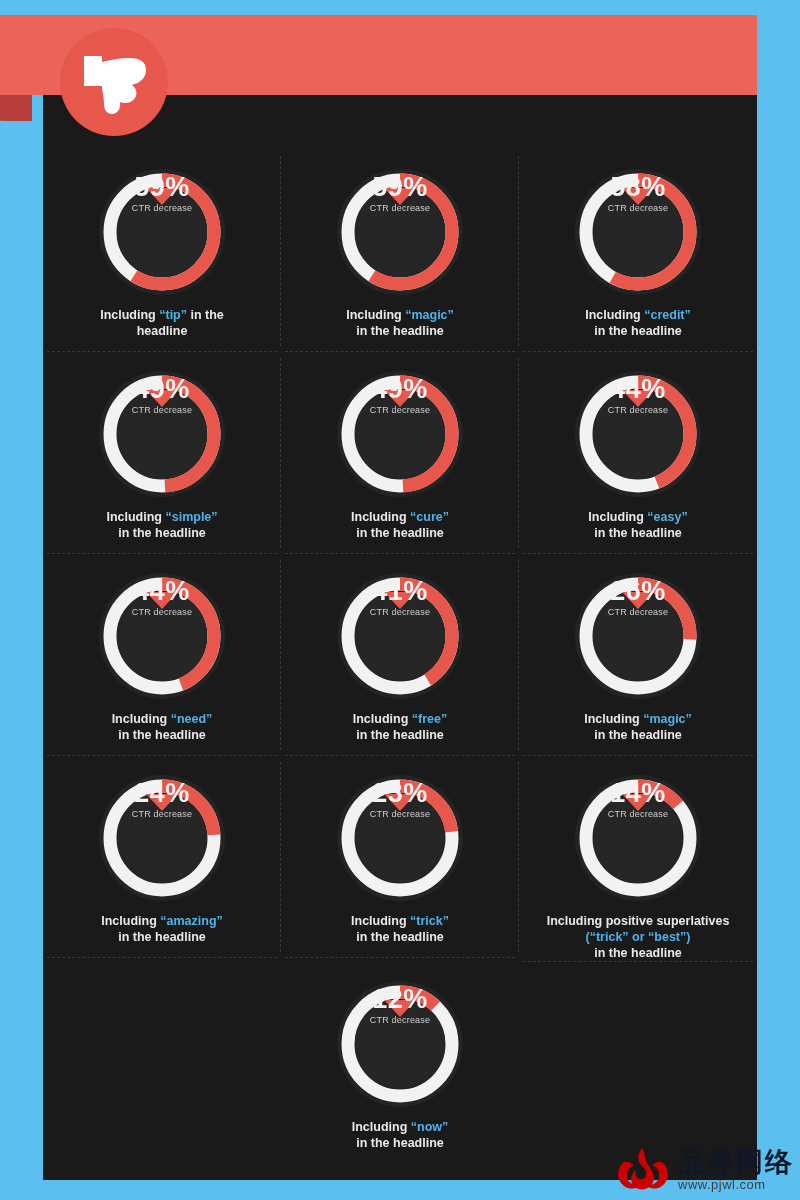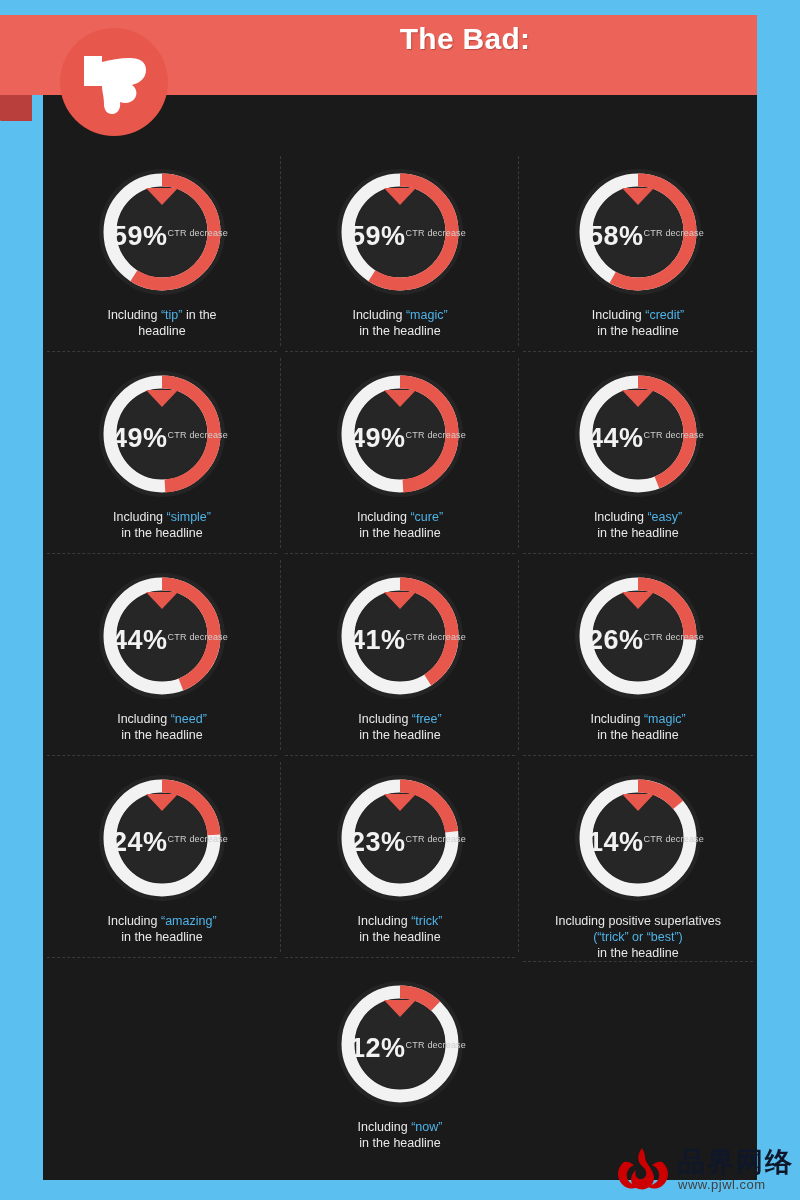--- a/index.html
+++ b/index.html
@@ -106,22 +106,22 @@
   
   .donut-wrap {
     position:relative;
     width:132px; height:132px;
     margin-top:16px;
   }
   .donut-wrap svg { display:block; }
   .donut-center {
     position:absolute;
     left:0; top:0; width:132px; height:132px;
-    display:flex; flex-direction:row;
-    align-items:center; justify-content:flex-end;
+    display:flex; flex-direction:column;
+    align-items:center; justify-content:flex-start;
     pointer-events:none;
   }
   .pct {
     font-size:27px; font-weight:bold;
     color:#f2f2f2;
     line-height:27px;
     letter-spacing:.5px;
     margin-top:8px;
   }
   .ctr {
@@ -139,21 +139,21 @@
     border-right:16px solid transparent;
     border-top:17px solid #E8574C;
   }
 
   
   .caption {
     margin-top:9px;
     width:215px;
     text-align:center;
     font-size:12.5px;
-    font-weight:normal;
+    font-weight:bold;
     color:#e9e9e9;
     line-height:16px;
   }
   .caption .hl { color:#4FB3E8; }
 
   
   #watermark {
     position:absolute;
     right:6px; bottom:8px;
     display:flex;
@@ -189,21 +189,20 @@
 
 <svg id="thumb-icon" viewBox="0 0 72 66">
   <path d="M4 4 H22 V34 H4 Z" fill="#ffffff"></path>
   <path d="M22 10 C30 8 40 6 50 6 C60 6 66 10 66 18 C66 26 60 31 52 33
            C56 36 58 41 55 46 C52 51 45 52 40 50
            C41 56 38 62 32 62 C27 62 24 58 24 52
            C24 44 22 40 22 34 Z" fill="#ffffff"></path>
 </svg>
 
 <div id="header-text">
-  <span class="t1">The Bad:</span>
 </div>
 
 <div id="grid">
     <div class="cell divider-bottom">
       <div class="donut-wrap">
         <svg width="132" height="132" viewBox="0 0 132 132">
           <circle cx="66" cy="66" r="63" fill="#242424"></circle>
           <circle cx="66" cy="66" r="52" fill="none" stroke="#F2F2F2" stroke-width="13"></circle>
           <circle cx="66" cy="66" r="52" fill="none" stroke="#E8574C" stroke-width="13" stroke-dasharray="192.77 326.73" transform="rotate(-90 66 66)"></circle>
           <circle cx="66" cy="66" r="45" fill="#262626"></circle>

